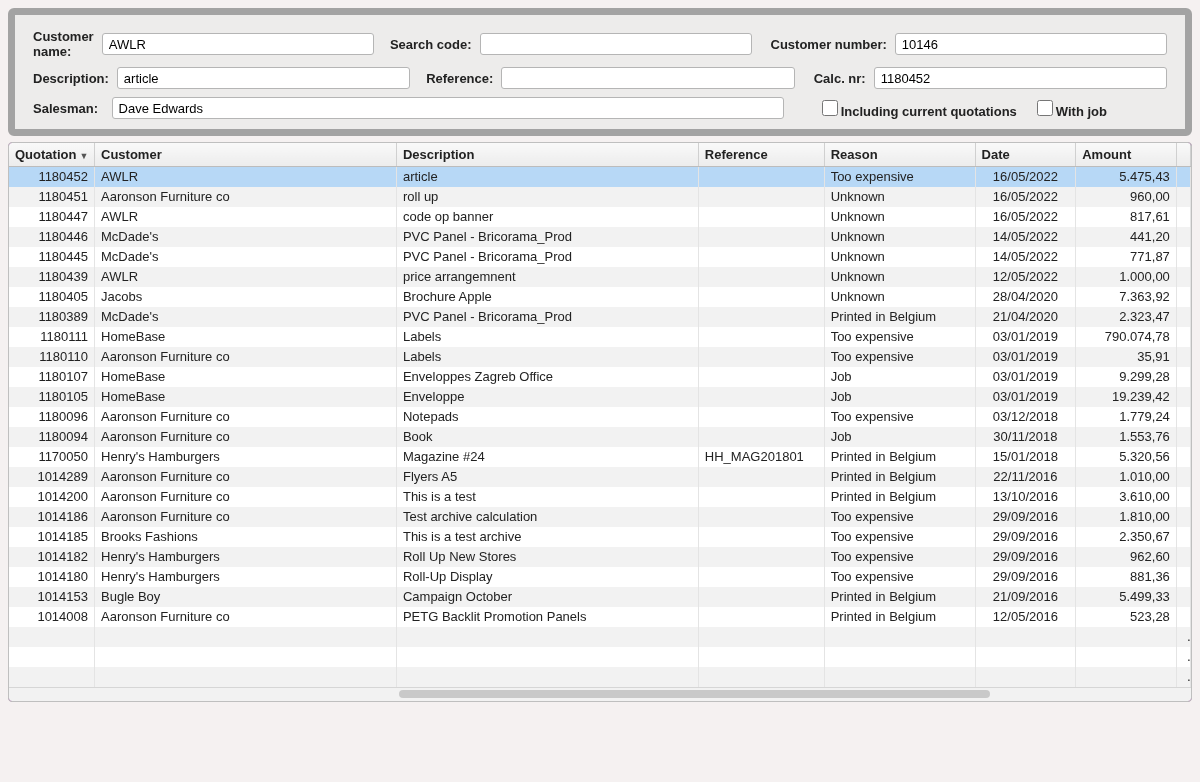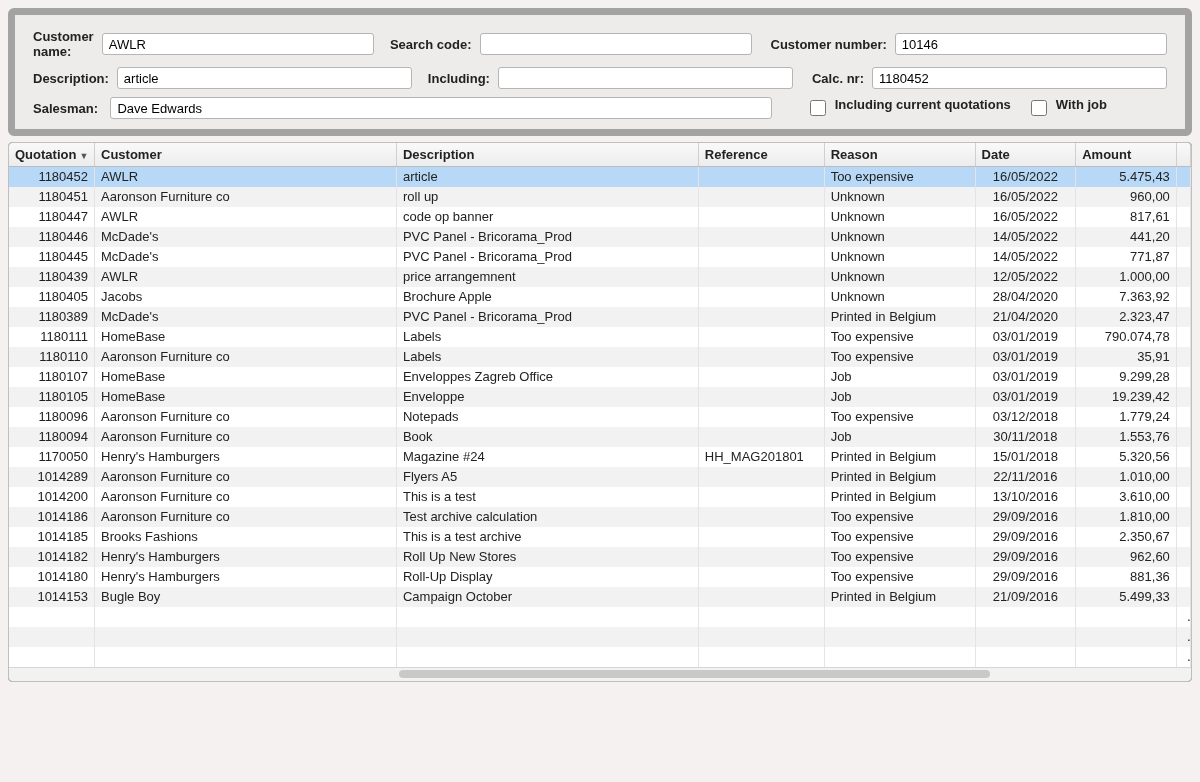--- a/index.html
+++ b/index.html
@@ -31,22 +31,21 @@
     height: 22px;
     border: 1px solid #b5b5b5;
     border-radius: 3px;
     background: #fff;
     padding: 2px 6px;
     font: inherit;
     width: 100%;
   }
   .chk {
     display: flex;
-    align-items: flex-start;
-    gap: 6px;
+    align-items: flex-end;
     font-weight: 600;
   }
   .chk input { width: 16px; height: 16px; }
   .grid-wrap {
     border: 1px solid #bfbfbf;
     border-radius: 4px;
     background: #701a75;
     overflow: hidden;
   }
   .grid-scroll {
@@ -138,21 +137,21 @@
     <span class="rlab">Search code:</span>
     <input class="sfield" type="text" value="" style="">
     <span style="width:12px"></span>
     <span class="rlab">Customer number:</span>
     <input class="nfield" type="text" value="10146" style="">
   </div>
   <div class="prow">
     <span class="lab">Description:</span>
     <input class="field" type="text" value="article" style="">
     <span class="spacer"></span>
-    <span class="rlab">Including:</span>
+    <span class="rlab">Reference:</span>
     <input class="sfield" type="text" value="" style="">
     <span style="width:12px"></span>
     <span class="rlab">Calc. nr:</span>
     <input class="nfield" type="text" value="1180452" style="">
   </div>
   <div class="prow">
     <span class="lab">Salesman:</span>
     <input class="field" type="text" value="Dave Edwards" style="">
     <span style="width:30px"></span>
     <label class="chk">
@@ -409,20 +408,30 @@
             <td class="num">1014153</td>
             <td>Bugle Boy</td>
             <td>Campaign October</td>
             <td></td>
             <td>Printed in Belgium</td>
             <td class="ctr">21/09/2016</td>
             <td class="num">5.499,33</td>
             <td></td>
           </tr>
           <tr>
+            <td class="num">1014008</td>
+            <td>Aaronson Furniture co</td>
+            <td>PETG Backlit Promotion Panels</td>
+            <td></td>
+            <td>Printed in Belgium</td>
+            <td class="ctr">12/05/2016</td>
+            <td class="num">523,28</td>
+            <td></td>
+          </tr>
+          <tr>
             <td>&nbsp;</td>
             <td>&nbsp;</td>
             <td>&nbsp;</td>
             <td>&nbsp;</td>
             <td>&nbsp;</td>
             <td>&nbsp;</td>
             <td>&nbsp;</td>
             <td>&nbsp;</td>
           </tr>
           <tr>

